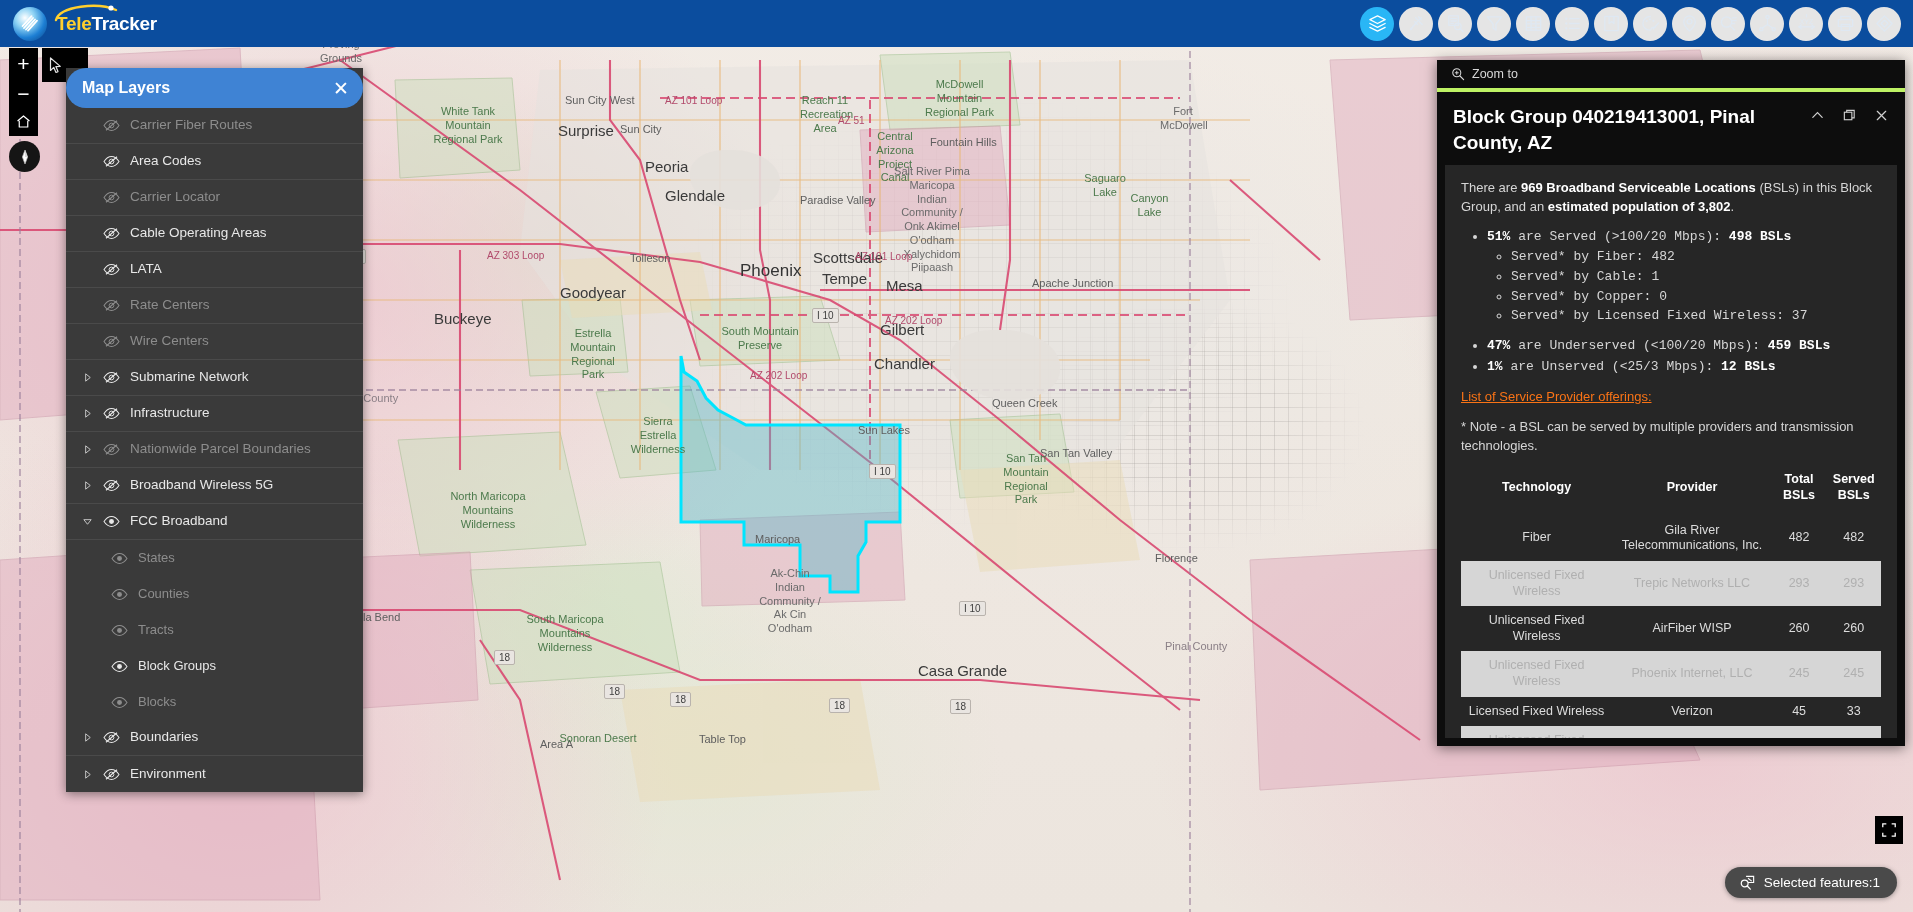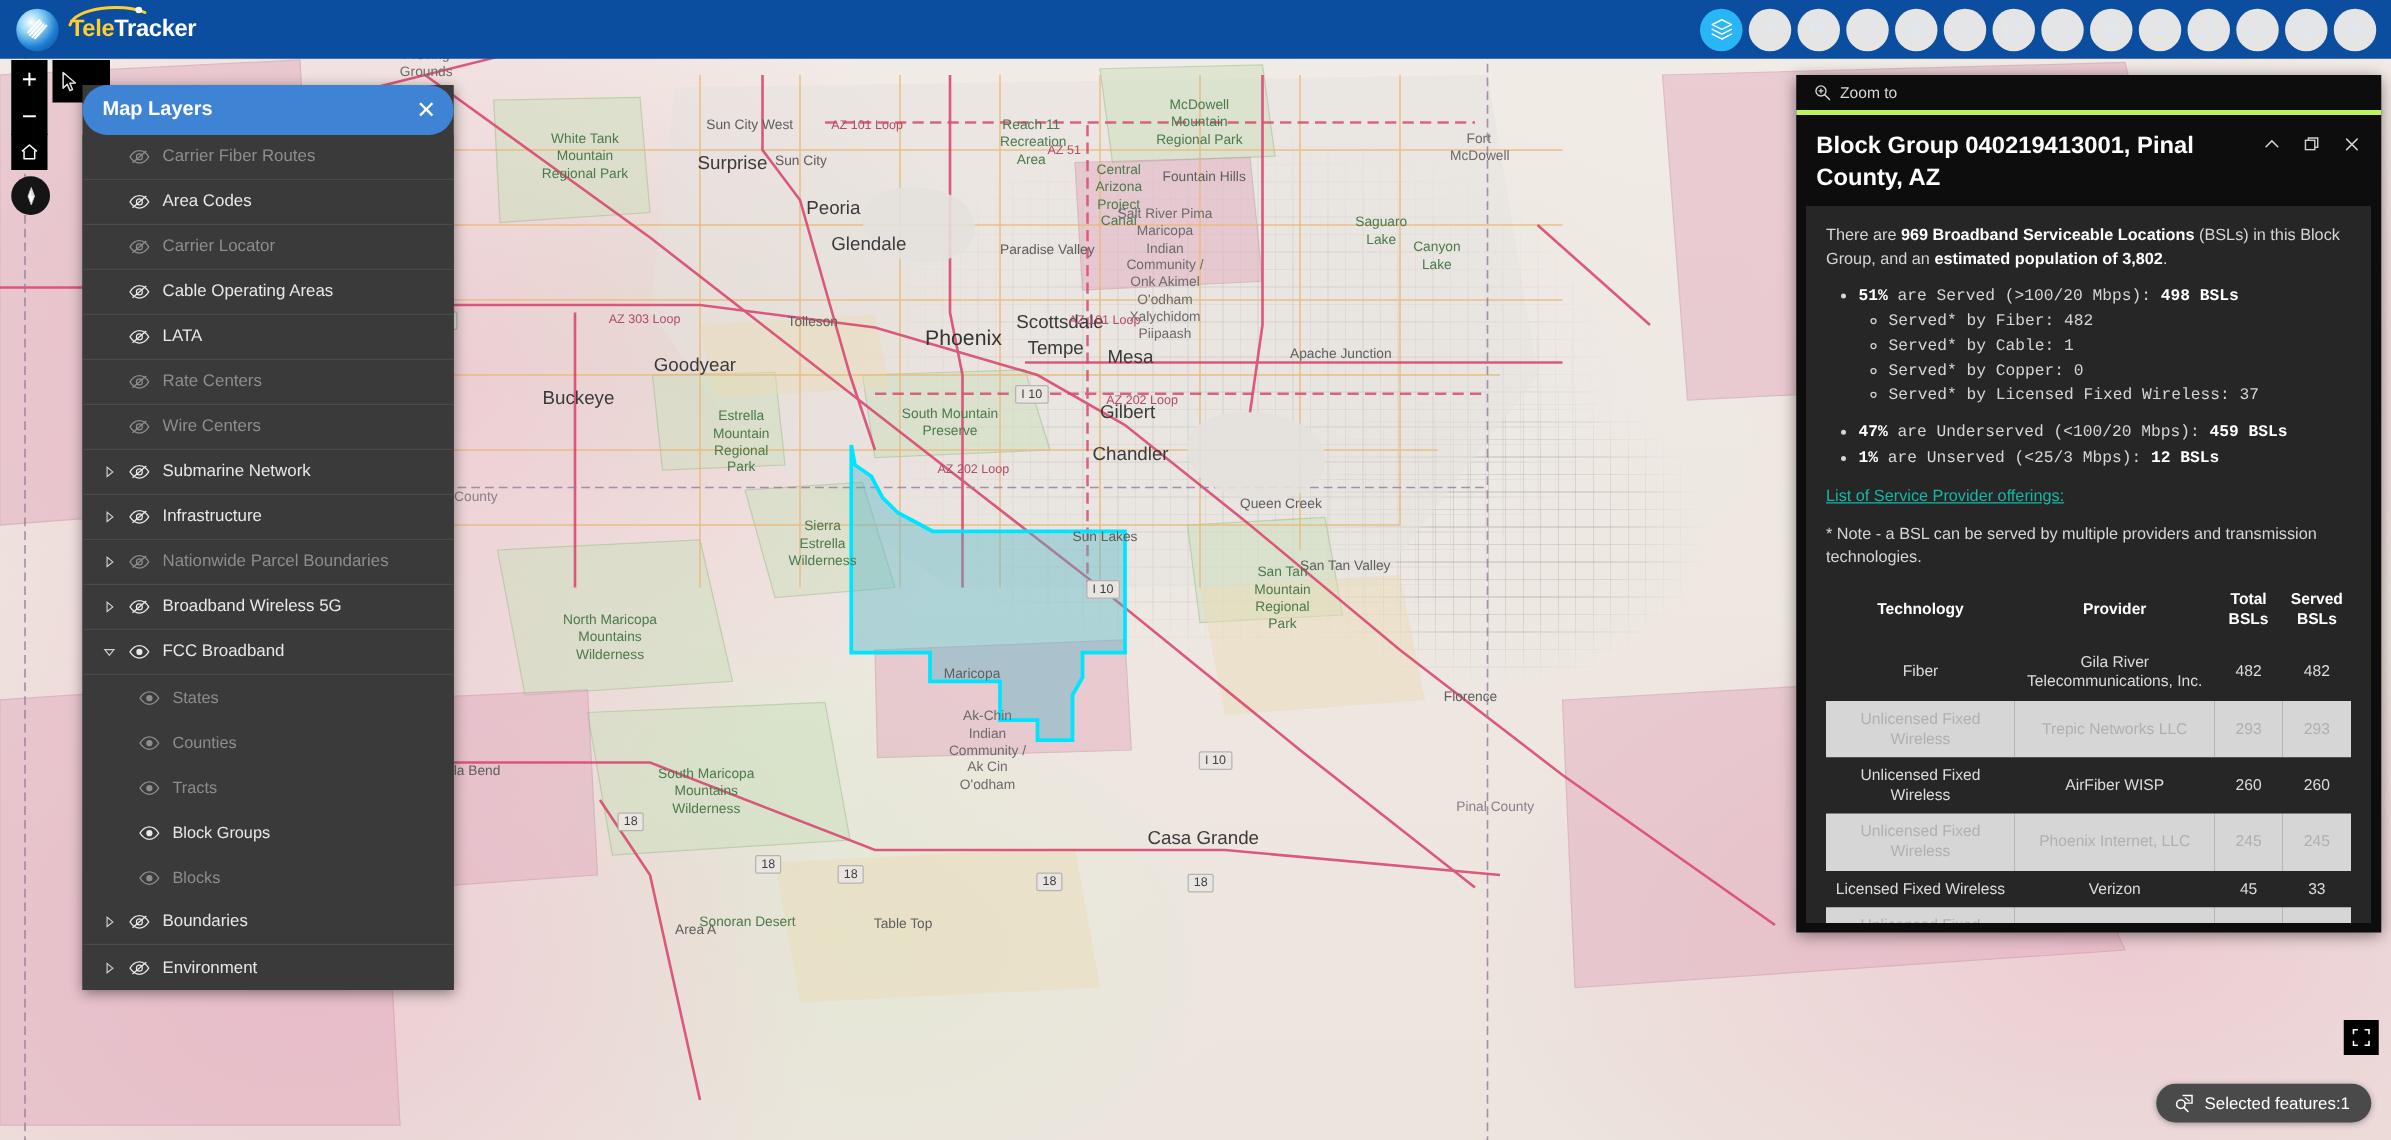--- a/index.html
+++ b/index.html
@@ -155,21 +155,21 @@
                overflow-y:auto; color:#d6d6d6; font-size:13px; line-height:1.45; }
   #info-body::-webkit-scrollbar { width:9px; }
   #info-body::-webkit-scrollbar-thumb { background:#5a5a5a; border-radius:4px; }
   #info-body::-webkit-scrollbar-track { background:#1c1c1c; }
   #info-body b { color:#fff; }
   #info-body p { margin-bottom:11px; }
   ul.lvl1 { list-style:disc; margin:0 0 11px 26px; }
   ul.lvl1 > li { margin-bottom:2px;font-family:Liberation Mono, monospace; }
   ul.lvl2 { list-style:circle; margin:1px 0 4px 24px; }
   ul.lvl2 > li { margin-bottom:1px; }
-  .splink { text-decoration:underline; color:#14b8a6; cursor:pointer; display:inline-block; margin-bottom:11px; }
+  .splink { text-decoration:underline; color:#f97316; cursor:pointer; display:inline-block; margin-bottom:11px; }
   .note { margin-bottom:16px; }
   table.prov { width:100%; border-collapse:collapse; font-size:12.5px; }
   table.prov th { color:#fff; font-weight:bold; padding:6px 6px 12px 6px; line-height:1.25; }
   table.prov th.tech { width:36%; } table.prov th.prov { width:38%; }
   table.prov th.num { width:13%; text-align:center; }
   table.prov td { padding:7px 6px; text-align:center; line-height:1.25; color:#dcdcdc; }
   table.prov tr.alt td { background:#d6d6d6; color:#b0b0b0; }
 
   
   #selpill {
@@ -287,21 +287,21 @@
         <div class="lbl city" style="left: 813px; top: 249px;">Scottsdale</div>
         <div class="lbl small" style="left: 800px; top: 194px;">Paradise Valley</div>
         <div class="lbl small" style="left: 930px; top: 136px;">Fountain Hills</div>
         <div class="lbl city" style="left: 822px; top: 270px;">Tempe</div>
         <div class="lbl city" style="left: 886px; top: 277px;">Mesa</div>
         <div class="lbl city" style="left: 880px; top: 321px;">Gilbert</div>
         <div class="lbl city" style="left: 874px; top: 355px;">Chandler</div>
         <div class="lbl small" style="left: 1032px; top: 277px;">Apache Junction</div>
         <div class="lbl small" style="left: 992px; top: 397px;">Queen Creek</div>
         <div class="lbl city" style="left: 434px; top: 310px;">Buckeye</div>
-        <div class="lbl city" style="left: 523px; top: 284px; text-align: center;">Goodyear</div>
+        <div class="lbl city" style="left: 560px; top: 284px; text-align: center;">Goodyear</div>
         <div class="lbl small" style="left: 630px; top: 252px;">Tolleson</div>
         <div class="lbl small" style="left: 858px; top: 424px;">Sun Lakes</div>
         <div class="lbl small" style="left: 1040px; top: 447px;">San Tan Valley</div>
         <div class="lbl small" style="left: 755px; top: 533px;">Maricopa</div>
         <div class="lbl city" style="left: 918px; top: 662px;">Casa Grande</div>
         <div class="lbl small" style="left: 352px; top: 611px;">Gila Bend</div>
         <div class="lbl small" style="left: 1155px; top: 552px;">Florence</div>
         <div class="lbl small" style="left: 540px; top: 738px;">Area A</div>
         <div class="lbl small" style="left: 699px; top: 733px;">Table Top</div>
         <div class="lbl res" style="left: 313px; top: 38px; width: 56px;">Proving Grounds</div>

